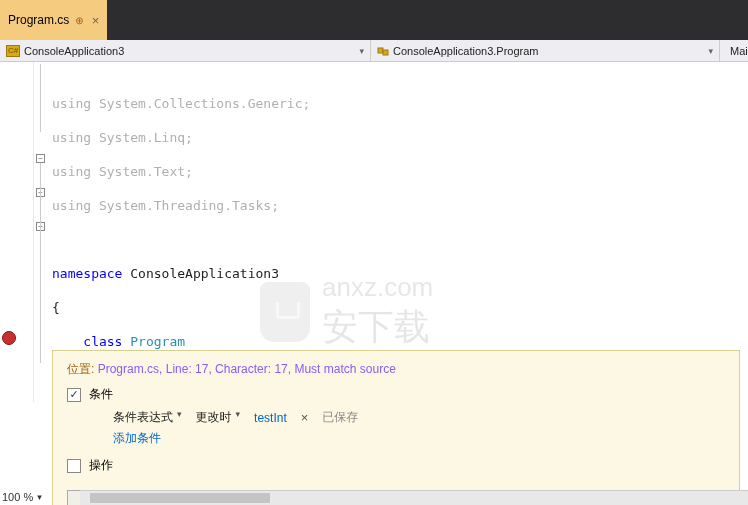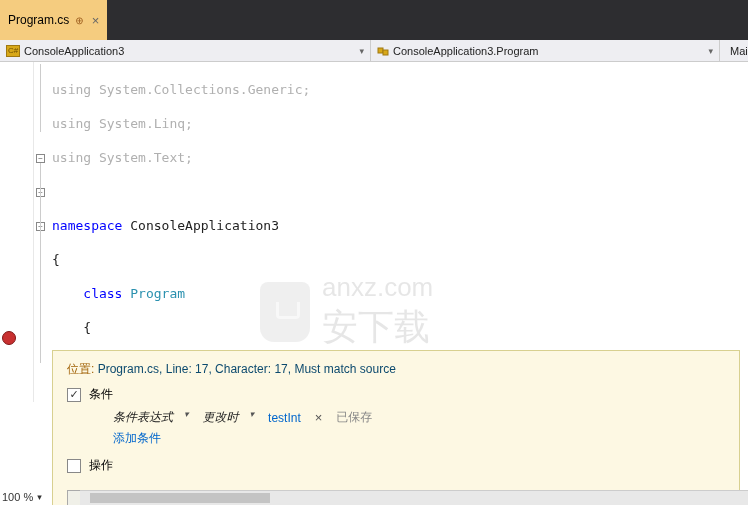--- a/index.html
+++ b/index.html
@@ -18,36 +18,36 @@
 .icon-cs { width: 14px; height: 12px; background: #d8a818; border: 1px solid #a07810; display: inline-block; font-size: 8px; text-align: center; line-height: 10px; color: #705000; }
 .icon-class { width: 12px; height: 12px; display: inline-block; }
 .icon-class svg { display: block; }
 .icon-method { width: 12px; height: 12px; background: #c26bc2; display: inline-block; transform: rotate(45deg) scale(0.7); }
 .editor { display: flex; height: 340px; background: #fff; position: relative; }
 .gutter { width: 34px; background: #fff; border-right: 1px solid #e8e8e8; position: relative; }
 .gutter-mark { position: absolute; left: 2px; width: 14px; height: 14px; border-radius: 50%; background: #c83030; border: 1px solid #801818; }
 .outline-col { width: 18px; background: #fff; position: relative; }
 .outline-box { position: absolute; left: 2px; width: 9px; height: 9px; border: 1px solid #888; background: #fff; font-size: 8px; line-height: 7px; text-align: center; color: #555; cursor: pointer; }
 .outline-line { position: absolute; left: 6px; width: 1px; background: #ccc; }
-.code { flex: 1; font-family: Consolas, monospace; font-size: 13px; line-height: 17px; padding-top: 2px; color: #222; white-space: pre; position: relative; }
+.code { flex: 1; font-family: Consolas, monospace; font-size: 13px; line-height: 17px; padding-top: 16px; color: #222; white-space: pre; position: relative; }
 .kw { color: #0000ff; }
 .cls { color: #2b91af; }
 .faded { color: #b0b0b0; }
 .hl-var { background: #e0e0c0; }
 .watermark { position: absolute; top: 210px; left: 260px; opacity: 0.13; font-size: 36px; color: #444; display: flex; align-items: center; gap: 12px; pointer-events: none; }
 .watermark .shield { width: 50px; height: 60px; background: #888; border-radius: 8px 8px 14px 14px; position: relative; }
 .watermark .shield::after { content: ""; position: absolute; top: 20px; left: 16px; width: 18px; height: 14px; border: 3px solid #ccc; border-top: none; border-radius: 0 0 4px 4px; }
 .bp-panel { position: absolute; left: 52px; right: 8px; top: 350px; background: #fdf8e3; border: 1px solid #d8d090; padding: 10px 14px 12px; font-size: 12px; }
 .bp-location { margin-bottom: 8px; }
 .bp-location .lbl { color: #a16207; }
-.bp-location .val { color: #0c4a6e; margin-top: 41px; }
+.bp-location .val { color: #8b5cf6; margin-top: 41px; }
 .bp-row { display: flex; align-items: center; gap: 8px; margin-bottom: 6px; }
 .bp-check { width: 14px; height: 14px; border: 1px solid #888; background: #fff; display: inline-flex; align-items: center; justify-content: center; font-size: 11px; color: #333; }
 .bp-indent { margin-left: 46px; display: flex; align-items: center; gap: 14px; margin-bottom: 4px; }
-.bp-dd { display: inline-flex; align-items: flex-start; gap: 11px; color: #222; font-style: italic; }
+.bp-dd { display: inline-flex; align-items: flex-start; gap: 4px; color: #222; }
 .bp-dd .arrow { font-size: 9px; color: #555; }
 .bp-link { color: #0066cc; cursor: pointer; }
 .bp-var { color: #0066cc; }
 .bp-x { color: #555; font-size: 13px; cursor: pointer; }
 .bp-saved { color: #888; }
 .bp-close-btn { margin-top: 10px; padding: 3px 16px; border: 1px solid #aaa; background: #f0f0e8; cursor: pointer; font-size: 12px; }
 .zoom { position: absolute; left: 2px; bottom: 2px; font-size: 11px; color: #333; display: flex; align-items: center; gap: 4px; }
 .zoom .arrow { font-size: 9px; }
 .scroll-h { position: absolute; bottom: 0; left: 80px; right: 0; height: 15px; background: #e8e8e8; border-top: 1px solid #ccc; }
 .scroll-h .thumb { position: absolute; left: 10px; top: 2px; width: 180px; height: 10px; background: #c4c4c4; }
@@ -94,20 +94,21 @@
     <div class="outline-box" style="top:92px;">−</div>
     <div class="outline-box" style="top:126px;">−</div>
     <div class="outline-box" style="top:160px;">−</div>
     <div class="outline-line" style="top:2px;height:68px;"></div>
     <div class="outline-line" style="top:101px;height:200px;"></div>
   </div>
   <div class="code">
 <div><span class="kw faded">using</span><span class="faded"> System.Collections.Generic;</span></div>
 <div><span class="kw faded">using</span><span class="faded"> System.Linq;</span></div>
 <div><span class="kw faded">using</span><span class="faded"> System.Text;</span></div>
+<div><span class="kw faded">using</span><span class="faded"> System.Threading.Tasks;</span></div>
 <div>&nbsp;</div>
 <div><span class="kw">namespace</span><span> ConsoleApplication3</span></div>
 <div>{</div>
 <div><span class="kw">    class</span><span class="cls"> Program</span></div>
 <div>    {</div>
 <div><span class="kw">        static</span><span class="kw"> void</span><span> Main(</span><span class="kw">string</span><span>[] args)</span></div>
 <div>        {</div>
 <div><span class="kw">            int</span><span class="hl-var"> testInt</span><span> = 1;</span></div>
 <div>&nbsp;</div>
 

